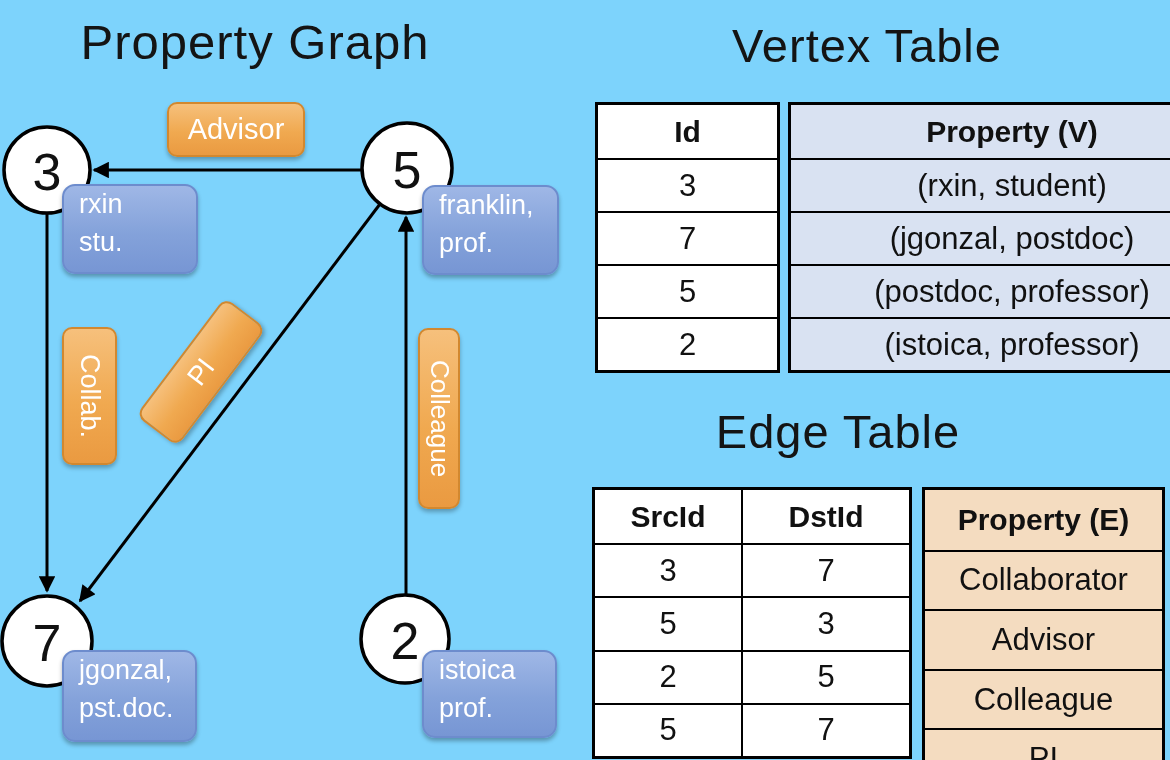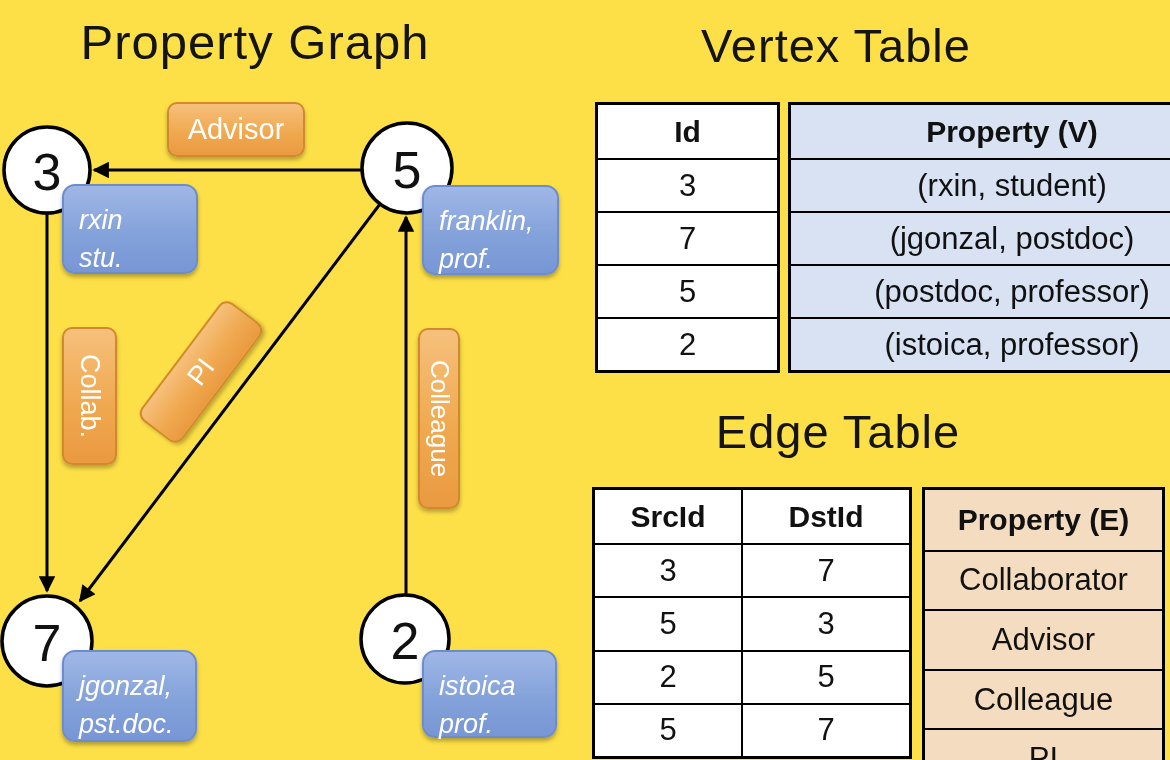--- a/index.html
+++ b/index.html
@@ -1,21 +1,21 @@
 <!DOCTYPE html>
 <html><head>
 <meta charset="utf-8">
 <style>
   html,body{margin:0;padding:0;background:#fff;}
-  .stage{position:relative;width:1170px;height:760px;background:#fde047;overflow:hidden;
+  .stage{position:relative;width:1170px;height:760px;background:#7dd3fc;overflow:hidden;
          font-family:"Liberation Sans",sans-serif;color:#111;}
   .title{position:absolute;text-align:center;font-size:47px;letter-spacing:1px;color:#141414;
          white-space:nowrap;}
   #graph-title{left:30px;top:14px;width:450px;font-size:49px;}
-  #vertex-title{left:591px;top:18px;width:490px;}
+  #vertex-title{left:622px;top:18px;width:490px;}
   #edge-title{left:593px;top:404px;width:490px;}
 
   svg.graph{position:absolute;left:0;top:0;}
 
   
   .obox{position:absolute;border-radius:10px;color:#fff;
         background:linear-gradient(180deg,#f6c07c 0%,#f0a950 55%,#ea9a41 100%);
         border:2px solid #d2882f;box-shadow:0 3px 4px rgba(0,0,0,0.28);
         display:flex;align-items:center;justify-content:center;box-sizing:border-box;}
   .obox .h{font-size:29px;}
@@ -24,21 +24,21 @@
   #edge-label-collab{left:62px;top:327px;width:55px;height:138px;}
   #edge-label-colleague{left:418px;top:328px;width:42px;height:181px;}
   #edge-label-colleague .vlabel{font-size:26px;}
   #edge-label-pi{left:127px;top:346px;width:148px;height:52px;transform:rotate(-53deg);}
   #edge-label-pi .h{font-size:27px;}
 
   
   .bbox{position:absolute;border-radius:13px;color:#fff;
         background:linear-gradient(180deg,#9fb7e6 0%,#84a2da 55%,#7796d4 100%);
         border:2px solid #6d8ccd;box-shadow:0 3px 4px rgba(0,0,0,0.3);
-        box-sizing:border-box;padding:16px 0 0 15px;font-size:27px;line-height:1.4;font-style:italic;}
+        box-sizing:border-box;padding:0 0 0 15px;font-size:27px;line-height:1.4;}
   #node-box-3{left:62px;top:184px;width:136px;height:90px;}
   #node-box-5{left:422px;top:185px;width:137px;height:90px;}
   #node-box-7{left:62px;top:650px;width:135px;height:92px;}
   #node-box-2{left:422px;top:650px;width:135px;height:88px;}
 
   
   .tcol{position:absolute;border:3px solid #000;box-sizing:border-box;
         display:grid;grid-template-rows:repeat(5,1fr);background:#fff;}
   .tcol .cell{display:flex;align-items:center;justify-content:center;
         font-size:31px;border-top:2.5px solid #000;white-space:nowrap;}

